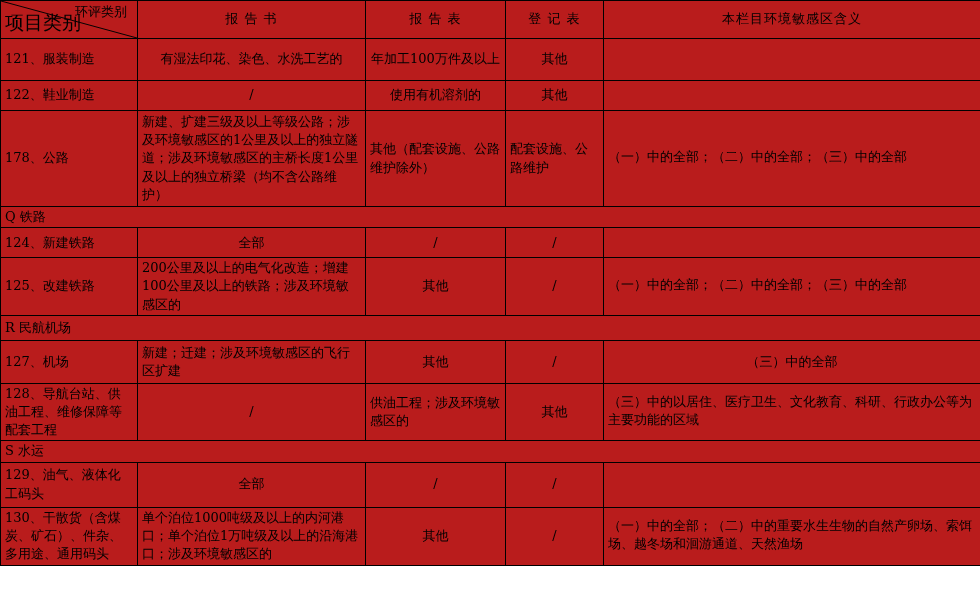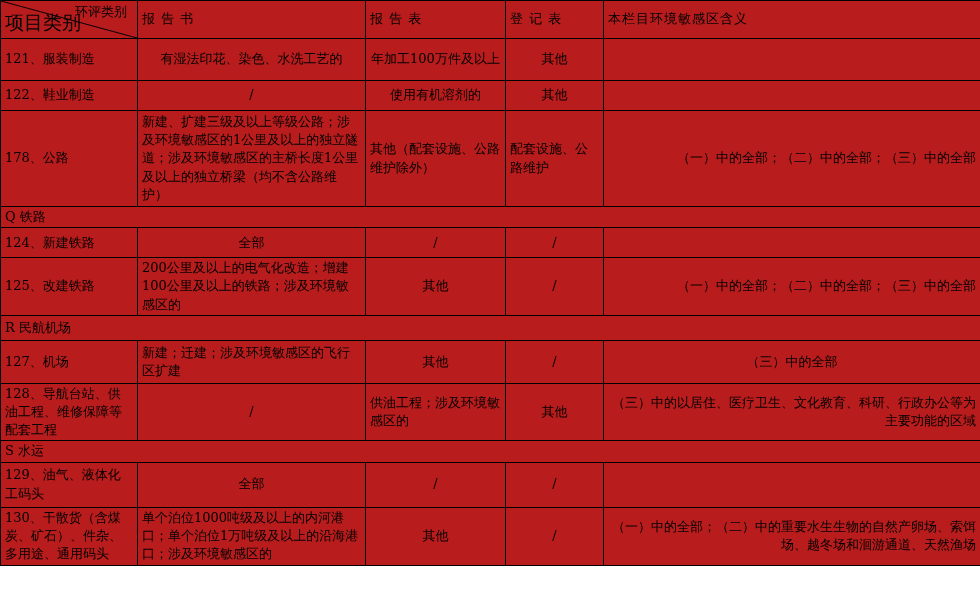--- a/index.html
+++ b/index.html
@@ -1,23 +1,23 @@
 <!DOCTYPE html>
 <html><head>
 <meta charset="utf-8">
 <style>
   html,body{margin:0;padding:0;background:#fff;}
   body{width:980px;font-family:"DejaVu Serif","Liberation Serif",serif;color:#000;}
   table.eia{border-collapse:collapse;table-layout:fixed;width:980px;font-size:13px;line-height:1.4;}
   table.eia td, table.eia th{border:1px solid #000;padding:1px 4px;vertical-align:middle;overflow:hidden;background:#b91c1c;font-weight:normal;}
-  th.colhead{font-weight:bold;text-align:left;letter-spacing:1px;}
+  th.colhead{font-weight:bold;text-align:center;letter-spacing:1px;}
   td.sec{font-weight:bold;text-align:left;padding-left:4px;}
   .c{text-align:center;}
   .l{text-align:left;margin-left:17px;}
-  .l5{text-align:right;padding-left:8px;}
+  .l5{text-align:left;padding-left:8px;font-family:Liberation Mono, monospace;}
   
   th.corner{position:relative;padding:0;font-weight:bold;}
   th.corner svg{position:absolute;left:0;top:0;width:100%;height:100%;display:block;}
   th.corner .tr{position:absolute;top:2px;right:10px;font-size:13px;}
   th.corner .bl{position:absolute;bottom:2px;left:4px;font-size:19px;}
 </style>
 </head>
 <body>
 
 <table class="eia">

